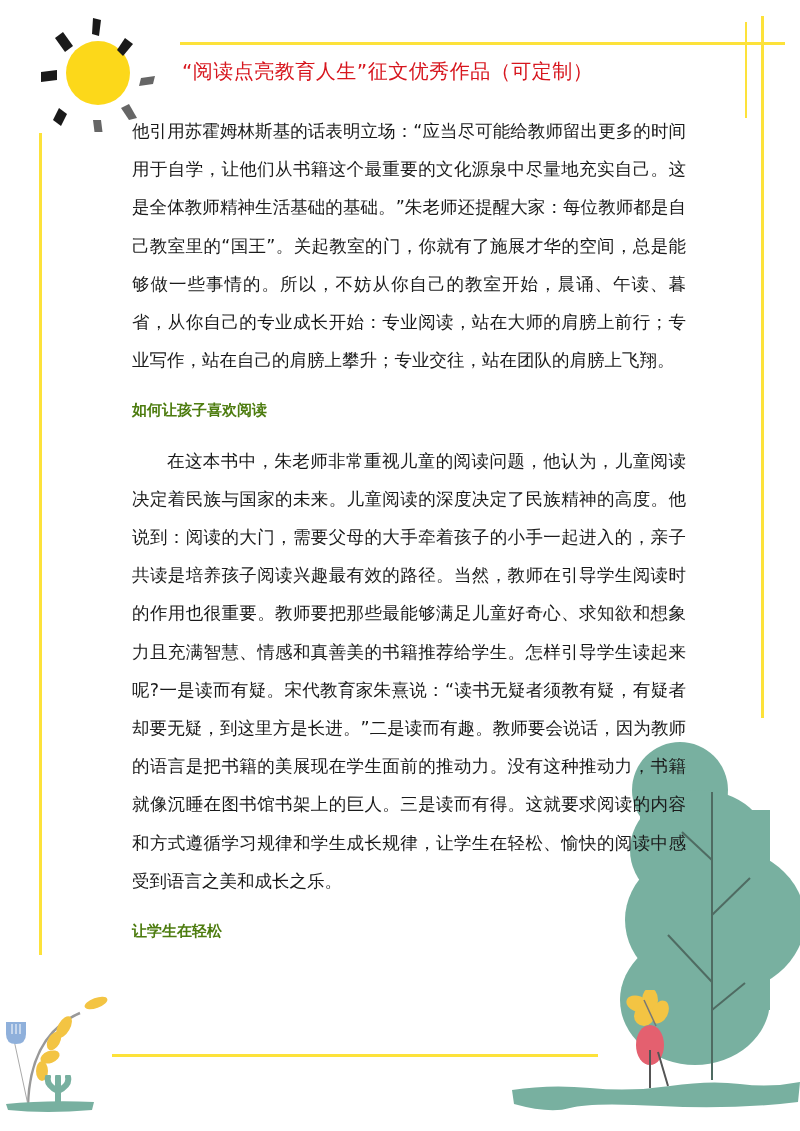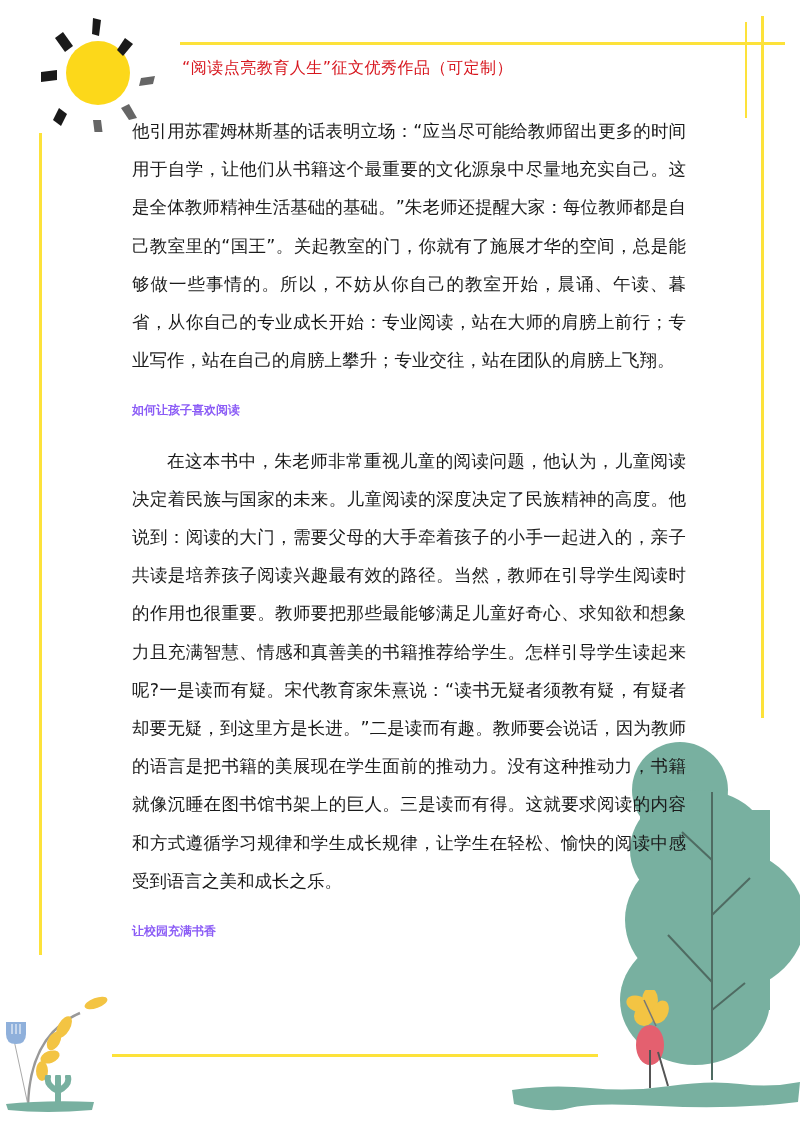--- a/index.html
+++ b/index.html
@@ -5,31 +5,31 @@
   html, body { margin: 0; padding: 0; }
   body {
     width: 800px; height: 1131px; position: relative; overflow: hidden;
     background: #ffffff;
     font-family: "DejaVu Sans", "Liberation Sans", sans-serif;
     color: #1a1a1a;
   }
   .yline { position: absolute; background: #fde23a; }
   .title {
     position: absolute; left: 182px; top: 58px; width: 440px;
-    font-size: 16px; color: #d7161e; letter-spacing: 0.5px; white-space: nowrap;
+    font-size: 20px; color: #d7161e; letter-spacing: 0.5px; white-space: nowrap;
   }
   .content {
     position: absolute; left: 120px; top: 100px; width: 578px;
     font-size: 17.5px; line-height: 38.2px; z-index: 3;
   }
   .content p { margin: 12px; text-align: justify; text-align-last: left; }
   .content p.indent { text-indent: 2em; }
   .heading {
-    text-align: center; color: #8b5cf6; font-weight: bold;
-    font-size: 12px; margin: 0;
+    text-align: center; color: #4d7c0f; font-weight: bold;
+    font-size: 15px; margin: 0;
   }
   .heading.second { margin-top: 5px; }
   .deco { position: absolute; z-index: 1; }
 </style>
 </head>
 <body>
 
 <div class="yline" style="left:180px; top:42px; width:605px; height:3px;"></div>
 <div class="yline" style="left:745px; top:22px; width:2px; height:96px;"></div>
 <div class="yline" style="left:761px; top:16px; width:3px; height:702px;"></div>
@@ -47,21 +47,21 @@
   <path d="M6 60 L22 58 L22 68 L6 70 Z" fill="#1a1a1a"></path>
   <path d="M20 26 L28 20 L38 34 L30 40 Z" fill="#1a1a1a"></path>
 </svg>
 
 <div class="title">“阅读点亮教育人生”征文优秀作品（可定制）</div>
 
 <div class="content">
   <p>他引用苏霍姆林斯基的话表明立场：“应当尽可能给教师留出更多的时间用于自学，让他们从书籍这个最重要的文化源泉中尽量地充实自己。这是全体教师精神生活基础的基础。”朱老师还提醒大家：每位教师都是自己教室里的“国王”。关起教室的门，你就有了施展才华的空间，总是能够做一些事情的。所以，不妨从你自己的教室开始，晨诵、午读、暮省，从你自己的专业成长开始：专业阅读，站在大师的肩膀上前行；专业写作，站在自己的肩膀上攀升；专业交往，站在团队的肩膀上飞翔。</p>
   <p class="heading">如何让孩子喜欢阅读</p>
   <p class="indent">在这本书中，朱老师非常重视儿童的阅读问题，他认为，儿童阅读决定着民族与国家的未来。儿童阅读的深度决定了民族精神的高度。他说到：阅读的大门，需要父母的大手牵着孩子的小手一起进入的，亲子共读是培养孩子阅读兴趣最有效的路径。当然，教师在引导学生阅读时的作用也很重要。教师要把那些最能够满足儿童好奇心、求知欲和想象力且充满智慧、情感和真善美的书籍推荐给学生。怎样引导学生读起来呢?一是读而有疑。宋代教育家朱熹说：“读书无疑者须教有疑，有疑者却要无疑，到这里方是长进。”二是读而有趣。教师要会说话，因为教师的语言是把书籍的美展现在学生面前的推动力。没有这种推动力，书籍就像沉睡在图书馆书架上的巨人。三是读而有得。这就要求阅读的内容和方式遵循学习规律和学生成长规律，让学生在轻松、愉快的阅读中感受到语言之美和成长之乐。</p>
-  <p class="heading second">让校园充满书香</p>
+  <p class="heading second">让学生在轻松</p>
 </div>
 
 <svg class="deco" style="left:600px; top:720px; z-index:2;" width="200" height="360" viewBox="0 0 200 360">
   <g fill="#78b0a0">
     <ellipse cx="80" cy="70" rx="48" ry="48"></ellipse>
     <ellipse cx="100" cy="130" rx="70" ry="60"></ellipse>
     <ellipse cx="115" cy="200" rx="90" ry="75"></ellipse>
     <ellipse cx="95" cy="280" rx="75" ry="65"></ellipse>
     <rect x="40" y="90" width="130" height="200"></rect>
   </g>

